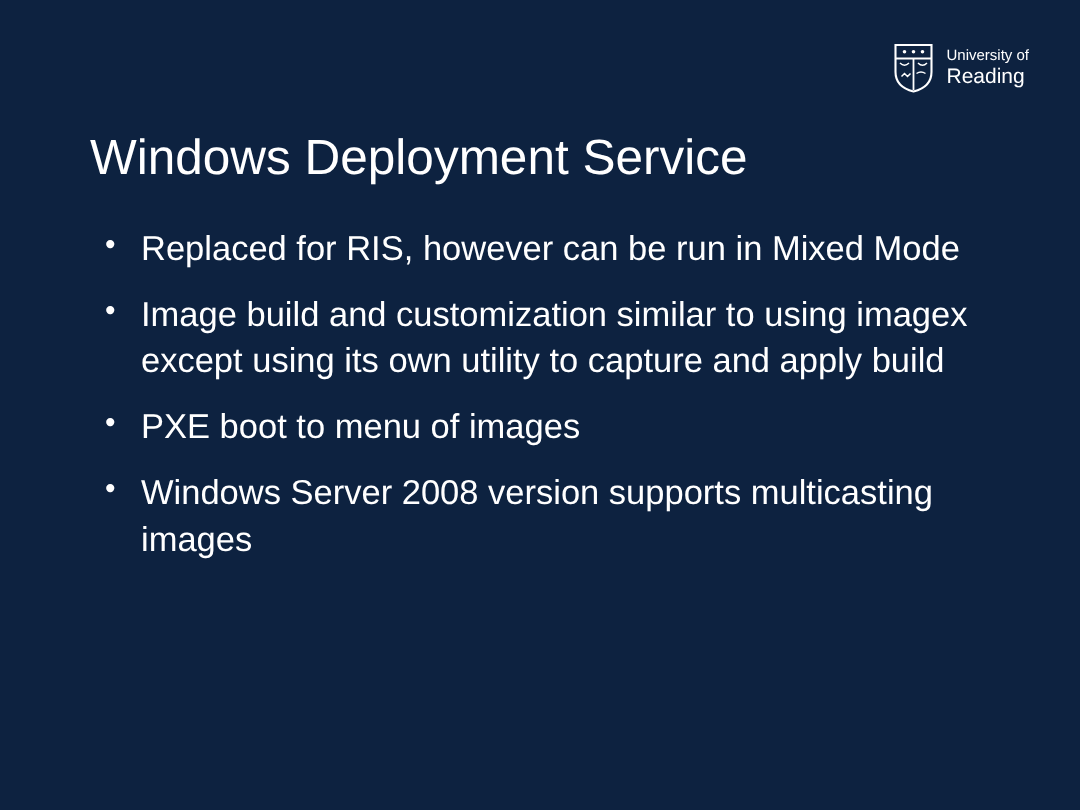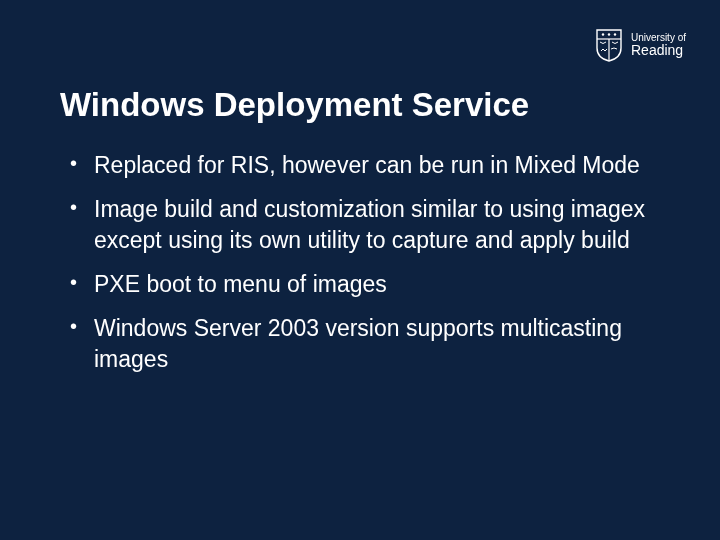--- a/index.html
+++ b/index.html
@@ -41,21 +41,21 @@
   }
   .shield {
     width: 28px;
     height: 34px;
   }
   .title {
     position: absolute;
     top: 86px;
     left: 60px;
     font-size: 33px;
-    font-weight: 700;
+    font-weight: 400;
     color: #ffffff;
   }
   .bullets {
     position: absolute;
     top: 150px;
     left: 62px;
     right: 60px;
     list-style: none;
     padding: 0;
     margin: 0;
@@ -100,16 +100,16 @@
       <span class="big">Reading</span>
     </div>
   </div>
 
   <div class="title">Windows Deployment Service</div>
 
   <ul class="bullets">
     <li>Replaced for RIS, however can be run in Mixed Mode</li>
     <li>Image build and customization similar to using imagex except using its own utility to capture and apply build</li>
     <li>PXE boot to menu of images</li>
-    <li>Windows Server 2003 version supports multicasting images</li>
+    <li>Windows Server 2008 version supports multicasting images</li>
   </ul>
 
 </div>
 
 </body></html>

